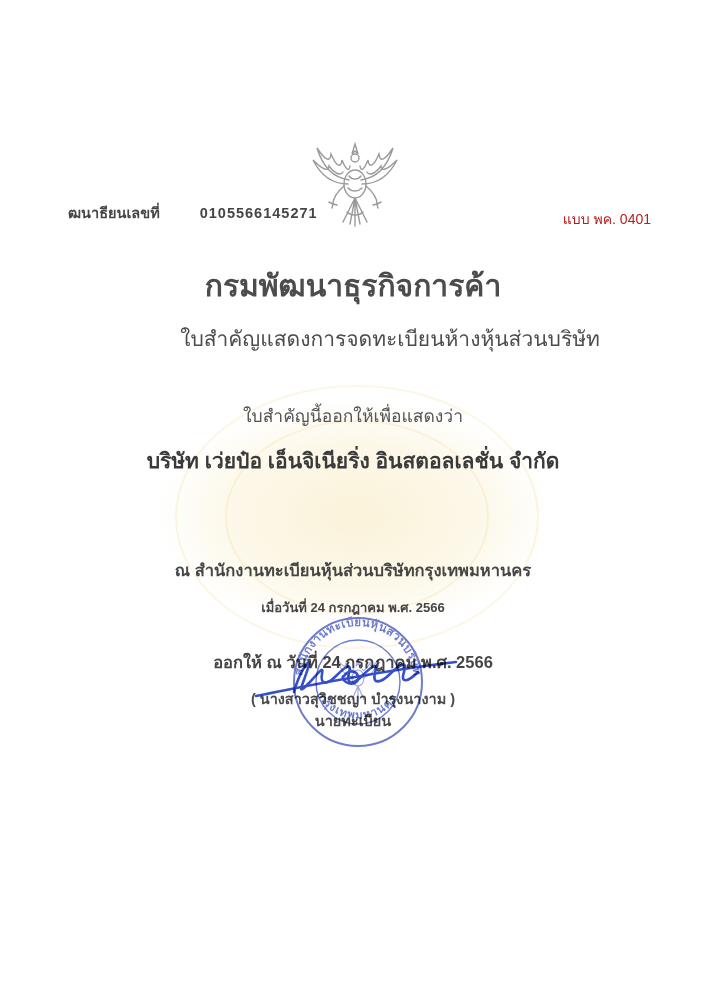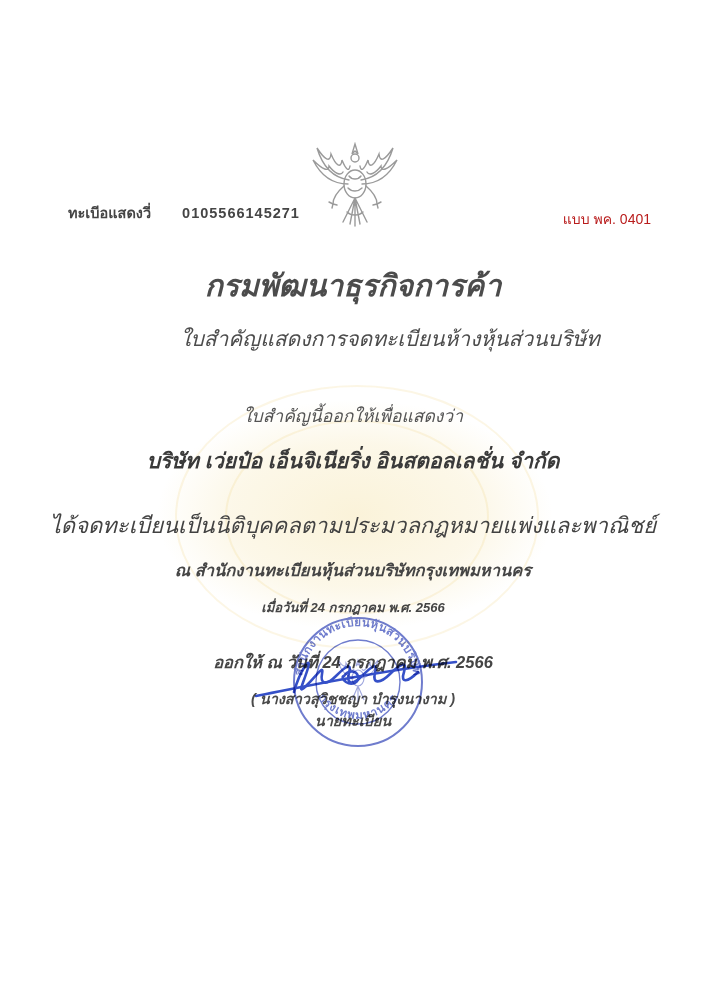--- a/index.html
+++ b/index.html
@@ -5,33 +5,33 @@
   html,body{margin:0;padding:0;background:#ffffff;}
   .page{
     position:relative;
     width:707px;height:1000px;
     background:#ffffff;
     font-family:"Liberation Sans","DejaVu Sans",sans-serif;
     color:#3e3e3e;
     overflow:hidden;
   }
   .abs{position:absolute;}
-  .centered{left:0;width:706px;text-align:center;font-style:italic;}
+  .centered{left:0;width:706px;text-align:center;}
   
   .watermark{
     left:80px;top:355px;width:550px;height:320px;
     background:
       radial-gradient(ellipse 50% 50% at 50% 50%, rgba(240,214,130,0.30) 0%, rgba(240,214,130,0.18) 45%, rgba(240,214,130,0.0) 72%);
     pointer-events:none;
   }
   .watermark .ring{
     position:absolute;border:2px solid rgba(236,205,110,0.18);border-radius:50%;
   }
   .hdr-left{left:68px;top:201px;font-size:14.5px;font-weight:bold;color:#454545;}
-  .hdr-left .num{margin-left:31px;letter-spacing:1px;}
+  .hdr-left .num{margin-left:40px;letter-spacing:1px;}
   .hdr-right{right:56px;top:208px;font-size:14px;color:#b91c1c;}
   .garuda{left:303px;top:142px;}
   .dept-title{top:262px;font-size:30px;font-weight:600;color:#4c4c4c;}
   .cert-title{top:322px;font-size:21px;font-weight:500;color:#4c4c4c;padding-left:37px;}
   .line-issued-show{top:402px;font-size:17.5px;color:#545454;}
   .company{top:444px;font-size:21px;font-weight:bold;color:#3a3a3a;}
   .statement{top:508px;font-size:22px;font-weight:500;color:#424242;}
   .office{top:557px;font-size:16.5px;font-weight:bold;color:#454545;}
   .regdate{top:597px;font-size:13px;font-weight:bold;color:#454545;}
   .issuedate{top:649px;font-size:16.5px;font-weight:bold;color:#454545;}
@@ -74,30 +74,29 @@
 
       <path d="M41 44 C34 50 30 56 30 62 M63 44 C70 50 74 56 74 62"></path>
       <path d="M30 62 l-4 -2 m4 2 l-1 4 m1 -4 l4 1 M74 62 l4 -2 m-4 2 l1 4 m-1 -4 l-4 1"></path>
 
       <path d="M52 56 L40 80 M52 56 L47 82 M52 56 L52 84 M52 56 L57 82 M52 56 L64 80"></path>
       <path d="M44 70 C48 74 56 74 60 70"></path>
     </g>
   </svg>
 
   <div class="abs hdr-left">
-    <span>ทะเบีอแสดงวี่</span><span class="num">0105566145271</span>
+    <span>ฒนาธียนเลขที่</span><span class="num">0105566145271</span>
   </div>
   <div class="abs hdr-right">แบบ พค. 0401</div>
 
   <div class="abs centered dept-title">กรมพัฒนาธุรกิจการค้า</div>
   <div class="abs centered cert-title">ใบสำคัญแสดงการจดทะเบียนห้างหุ้นส่วนบริษัท</div>
 
   <div class="abs centered line-issued-show">ใบสำคัญนี้ออกให้เพื่อแสดงว่า</div>
   <div class="abs centered company">บริษัท เว่ยป๋อ เอ็นจิเนียริ่ง อินสตอลเลชั่น จำกัด</div>
-  <div class="abs centered statement">ได้จดทะเบียนเป็นนิติบุคคลตามประมวลกฎหมายแพ่งและพาณิชย์</div>
   <div class="abs centered office">ณ สำนักงานทะเบียนหุ้นส่วนบริษัทกรุงเทพมหานคร</div>
   <div class="abs centered regdate">เมื่อวันที่ 24 กรกฎาคม พ.ศ. 2566</div>
   <div class="abs centered issuedate">ออกให้ ณ วันที่ 24 กรกฎาคม พ.ศ. 2566</div>
   <div class="abs centered signer-name">( นางสาวสุวิชชญา บำรุงนางาม )</div>
   <div class="abs centered signer-title">นายทะเบียน</div>
 
   <svg class="abs stamp" viewBox="0 0 140 140">
     <defs>
       <path id="arcTop" d="M 14 70 A 56 56 0 0 1 126 70"></path>
       <path id="arcBottom" d="M 26 78 A 48 48 0 0 0 114 78"></path>

